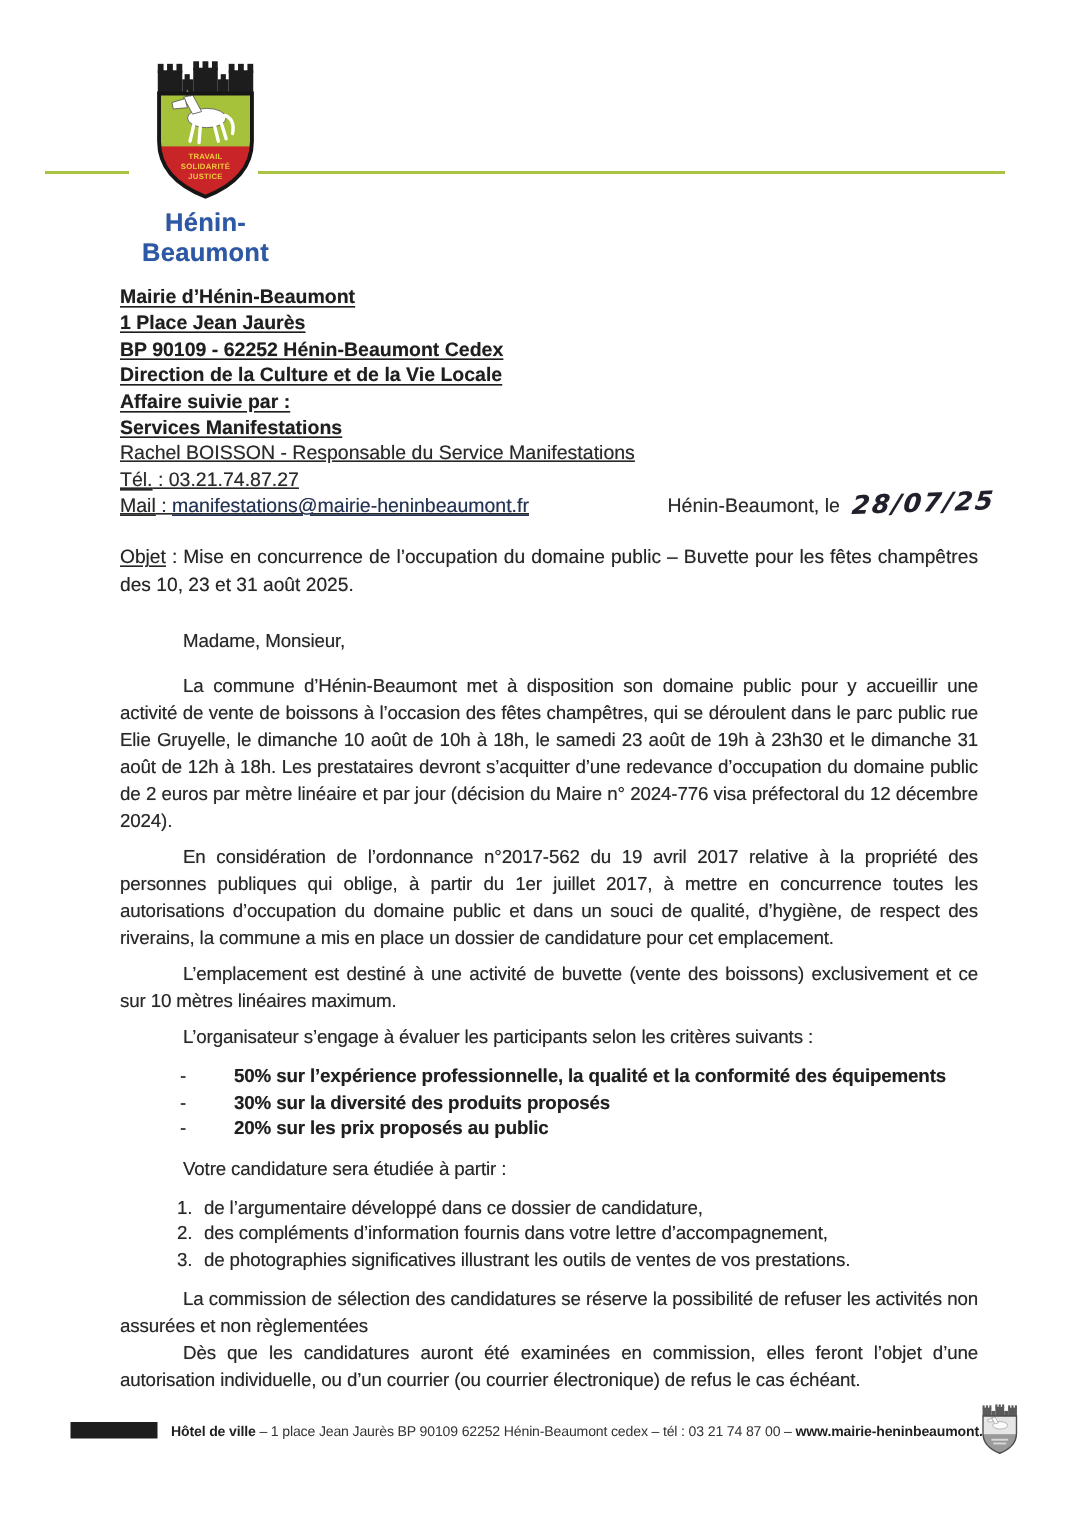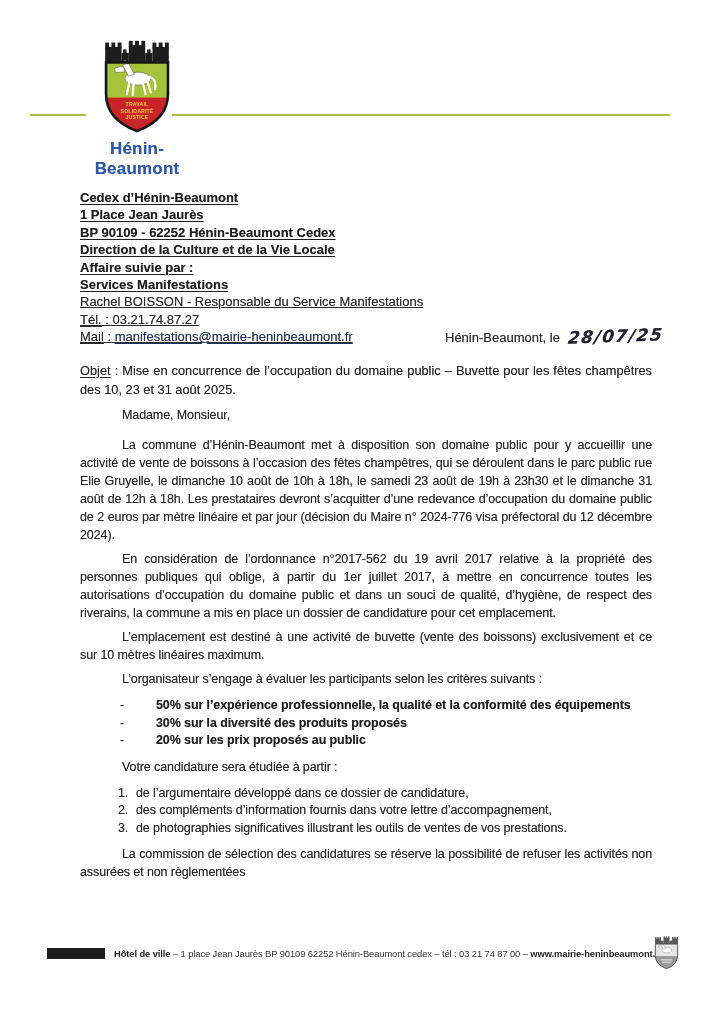--- a/index.html
+++ b/index.html
@@ -41,21 +41,21 @@
 
   
   .subject { position:absolute; left:80px; top:362px; width:572px; font-size:12.8px;
              line-height:18.5px; text-align:justify; color:#262626; }
   .subject .label { text-decoration:underline; text-underline-offset:2px; }
 
   
   .letter-body { position:absolute; left:80px; top:406px; width:572px;
                  font-size:12.5px; line-height:18px; letter-spacing:-0.1px; color:#282828; }
   .letter-body p { text-align:justify; }
-  .salutation { text-indent:42px; margin-bottom:12px; text-align:center; }
+  .salutation { text-indent:42px; margin-bottom:12px; text-align:center;margin-top:12px; }
   .para { text-indent:42px; margin-bottom:6px; }
   .intro { text-indent:42px; margin-bottom:9px; margin-top:4px; text-align:left !important; }
   .criteria-list { margin:0 0 8px 40px; }
   .criteria-row { display:flex; line-height:17.5px; font-weight:bold; color:#1f1f1f; }
   .criteria-row .marker { width:36px; flex:none; font-weight:normal; }
   .numbered-list { margin:0 0 8px 38px; }
   .numbered-row { display:flex; line-height:17.5px; }
   .numbered-row .num { width:18px; flex:none; }
   .tight { margin-bottom:0; }
 
@@ -116,21 +116,21 @@
     <text x="50" y="91" class="motto">JUSTICE</text>
     <path d="M14,25 L86,25 L86,62 Q86,91 50,105 Q14,91 14,62 Z" fill="none" stroke="#161616" stroke-width="3"></path>
   </svg>
   <div class="city-name scan-text">Hénin-Beaumont</div>
 </div>
 
 <div class="divider left"></div>
 <div class="divider right"></div>
 
 <div class="sender scan-text">
-  <div class="bold-u">Cedex d’Hénin-Beaumont</div>
+  <div class="bold-u">Mairie d’Hénin-Beaumont</div>
   <div class="bold-u">1 Place Jean Jaurès</div>
   <div class="bold-u">BP 90109 - 62252 Hénin-Beaumont Cedex</div>
   <div class="bold-u">Direction de la Culture et de la Vie Locale</div>
   <div class="bold-u">Affaire suivie par :</div>
   <div class="bold-u">Services Manifestations</div>
   <div class="plain">Rachel BOISSON - Responsable du Service Manifestations</div>
   <div class="plain"><span class="u">Tél.</span><span> : 03.21.74.87.27</span></div>
   <div class="plain"><span class="u">Mail</span><span> : </span><span class="email">manifestations@mairie-heninbeaumont.fr</span></div>
 </div>
 
@@ -176,20 +176,21 @@
       <span class="num">2.</span>
       <span>des compléments d’information fournis dans votre lettre d’accompagnement,</span>
     </div>
     <div class="numbered-row">
       <span class="num">3.</span>
       <span>de photographies significatives illustrant les outils de ventes de vos prestations.</span>
     </div>
   </div>
 
   <p class="para tight">La commission de sélection des candidatures se réserve la possibilité de refuser les activités non assurées et non règlementées</p>
+  <p class="para tight">Dès que les candidatures auront été examinées en commission, elles feront l’objet d’une autorisation individuelle, ou d’un courrier (ou courrier électronique) de refus le cas échéant.</p>
 </div>
 
 <div class="footer">
   <div class="footer-bar"></div>
   <div class="footer-text"><b>Hôtel de ville</b><span> – 1 place Jean Jaurès BP 90109 62252 Hénin-Beaumont cedex – tél : 03 21 74 87 00 – </span><b>www.mairie-heninbeaumont.fr</b></div>
 </div>
 
 <svg class="footer-crest" viewBox="0 0 100 124">
   <g fill="#5a5a5a">
     <rect x="13" y="7" width="19" height="18"></rect>

